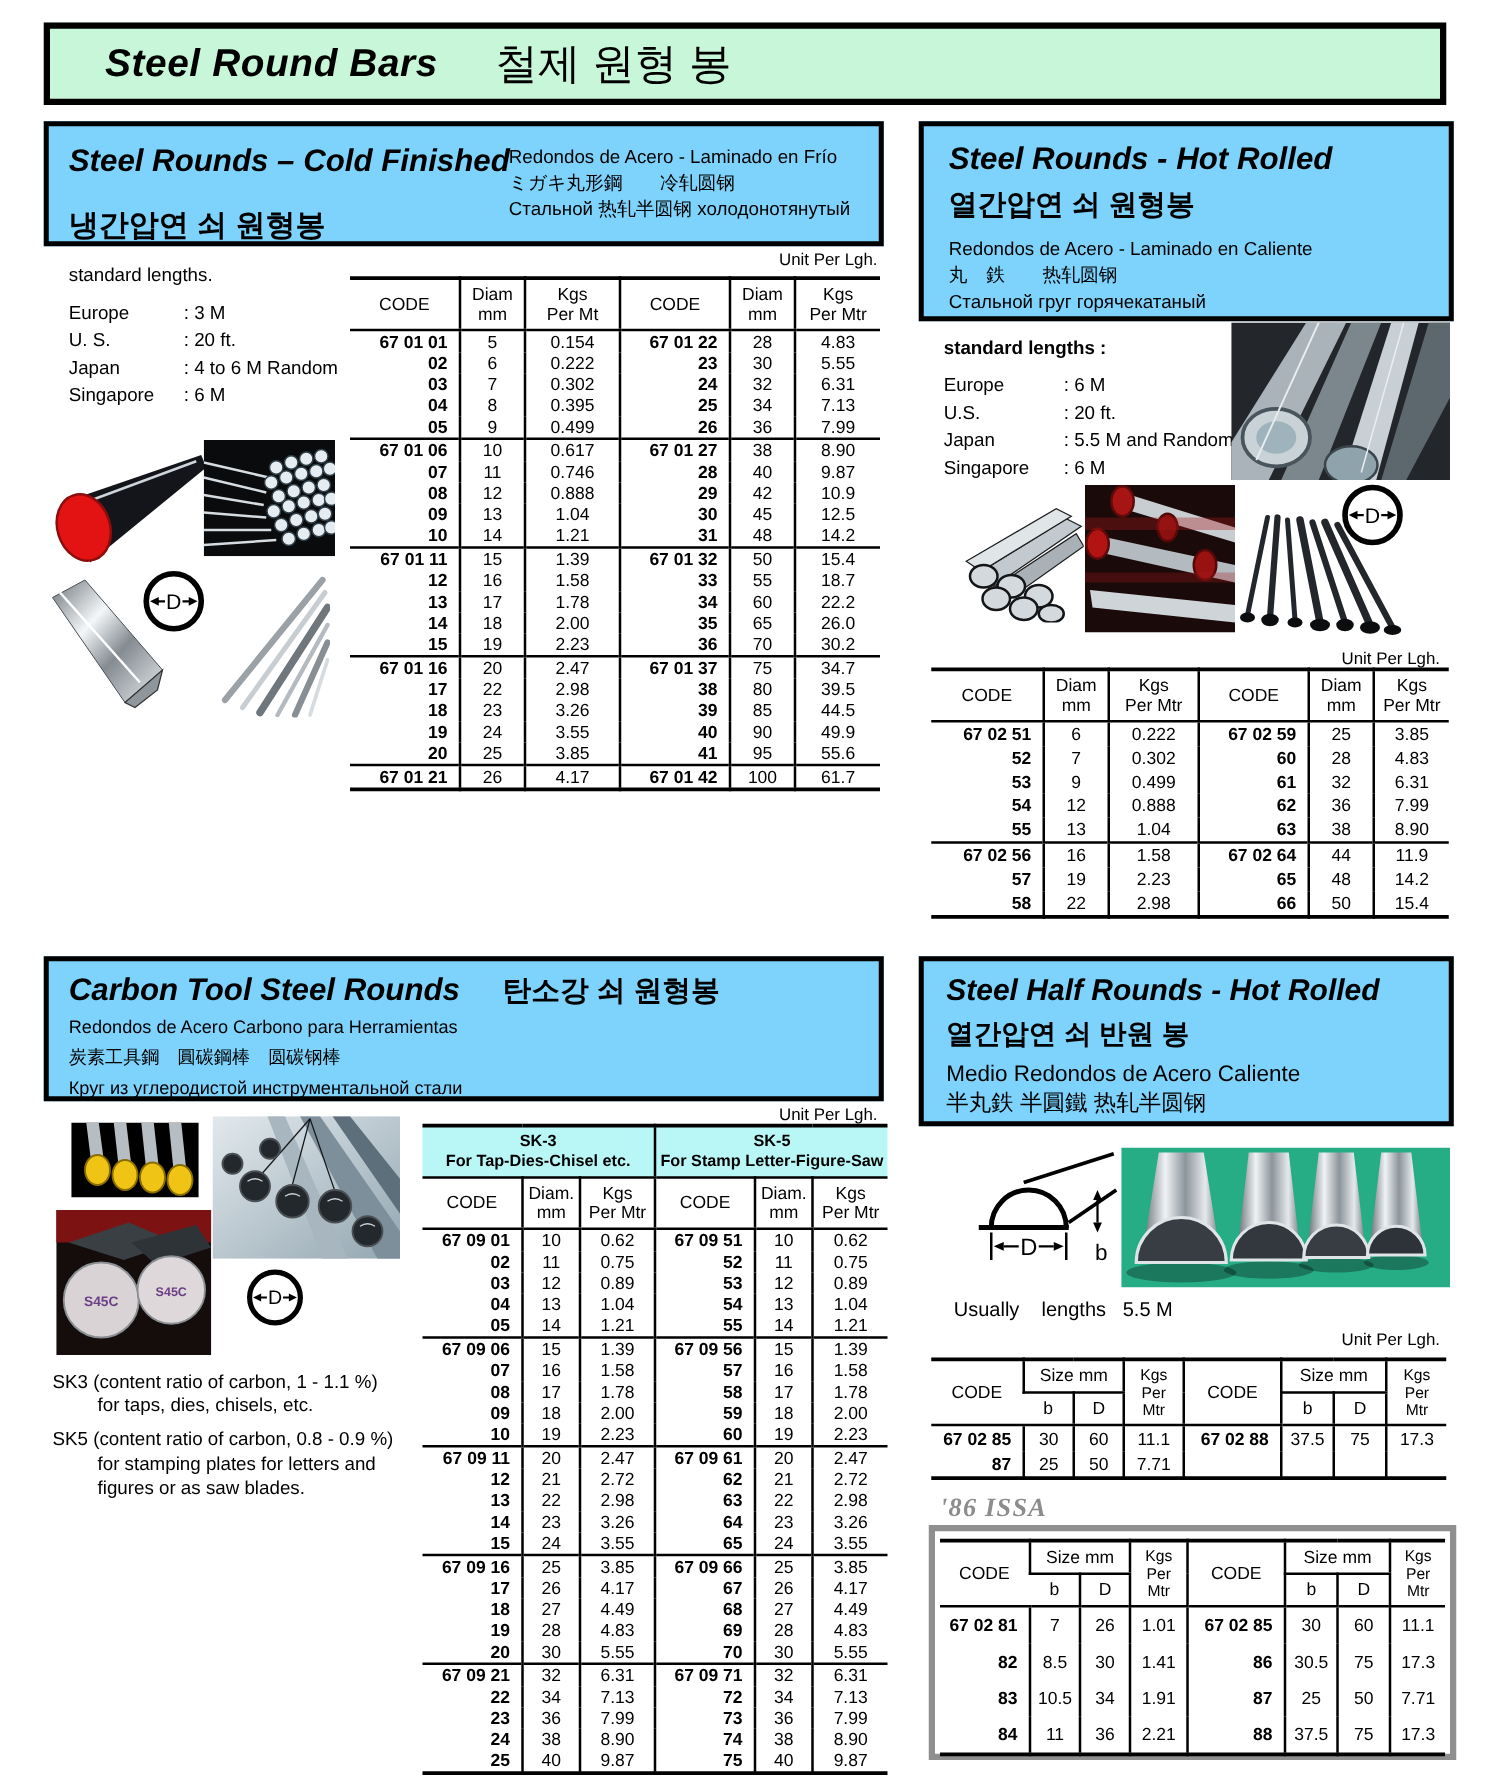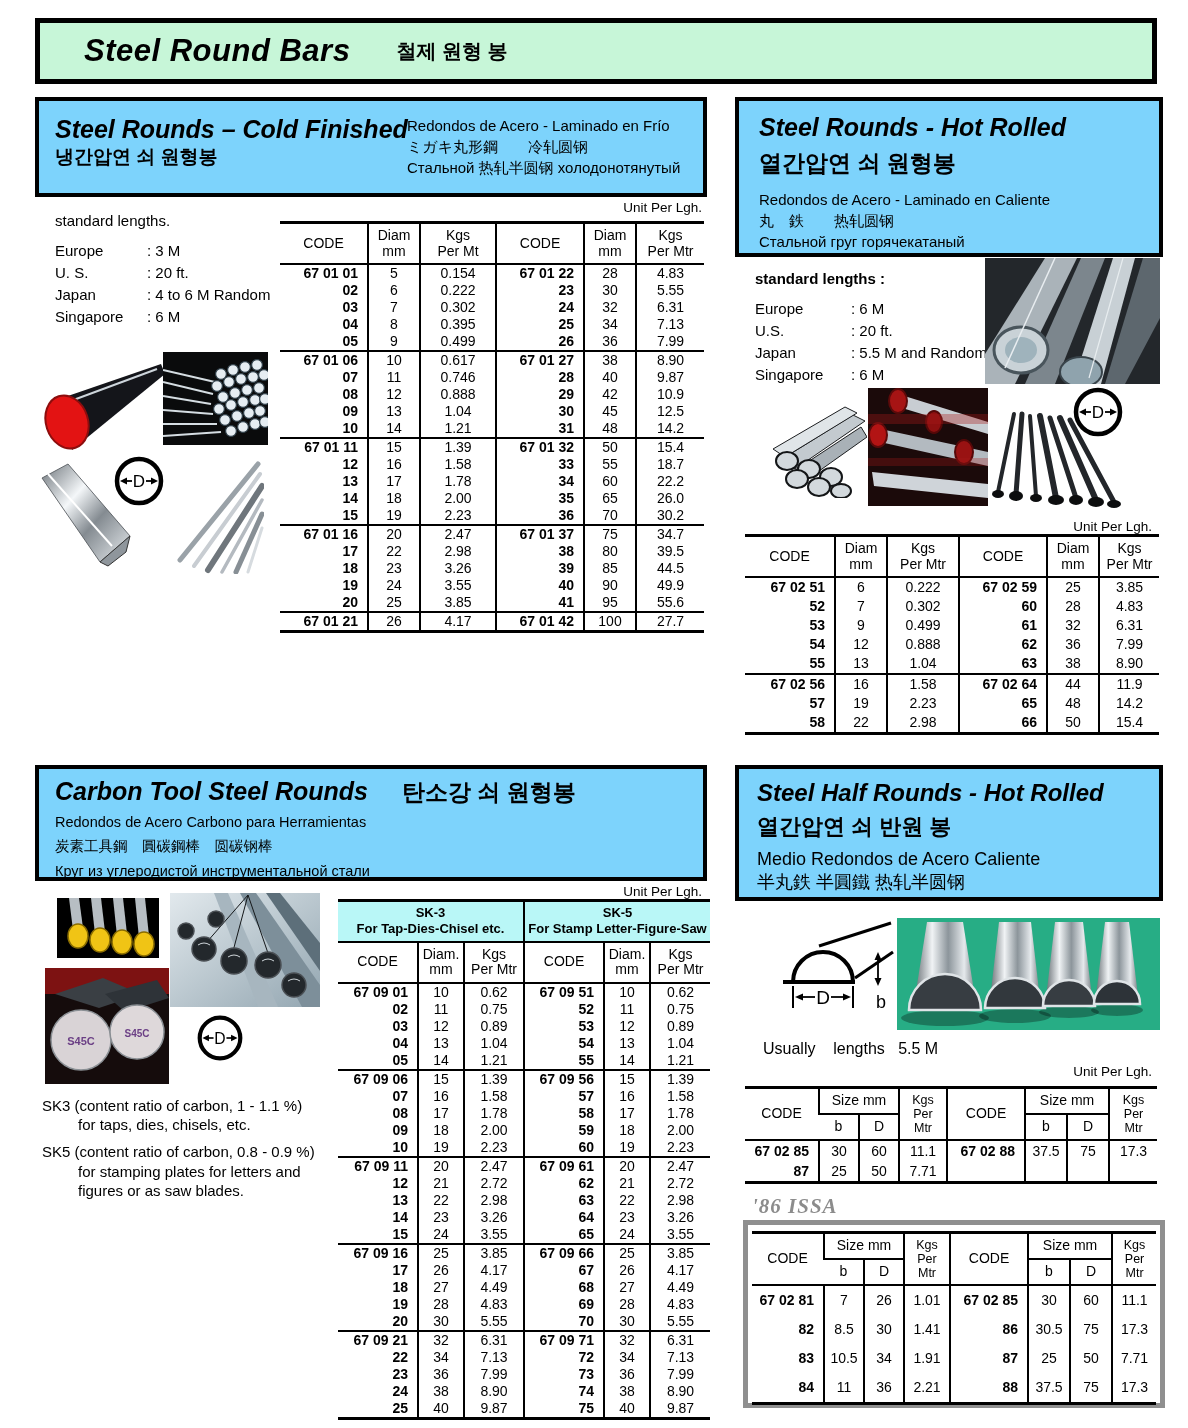--- a/index.html
+++ b/index.html
@@ -10,31 +10,31 @@
   }
   .abs { position:absolute; }
 
   
   .banner {
     left:35px; top:18px; width:1122px; height:66px;
     background:#c7f6d8; border:5px solid #000;
     display:flex; align-items:center; gap:46px; padding-left:44px;
   }
   .banner .t-en { font-size:31px; font-weight:bold; font-style:italic; letter-spacing:.5px; }
-  .banner .t-ko { font-size:20px; font-weight:bold; }
+  .banner .t-ko { font-size:34px; font-weight:normal; }
 
   
   .sec-box { background:#7dd3fc; border:4px solid #000; }
   .h-en { font-weight:bold; font-style:italic; }
   .h-ko { font-weight:bold; }
   .sub { line-height:1.4; }
 
   .cold-box { left:35px; top:97px; width:672px; height:100px; padding:14px 0 0 16px; }
   .cold-box .h-en { font-size:25px; }
-  .cold-box .h-ko { font-size:19px; margin-top:0; }
+  .cold-box .h-ko { font-size:24px; margin-top:20px; }
   .cold-box .box-right { position:absolute; left:368px; top:14px; font-size:15px; }
 
   .hot-box { left:735px; top:97px; width:428px; height:160px; padding:12px 0 0 20px; }
   .hot-box .h-en { font-size:25px; }
   .hot-box .h-ko { font-size:23px; margin-top:6px; }
   .hot-box .sub { margin-top:10px; font-size:15px; }
 
   .carbon-box { left:35px; top:765px; width:672px; height:116px; padding:8px 0 0 16px; }
   .carbon-box .trow { display:flex; align-items:baseline; gap:34px; }
   .carbon-box .h-en { font-size:25px; }
@@ -328,21 +328,21 @@
         <td class="code">41</td>
         <td class="num">95</td>
         <td class="num">55.6</td>
       </tr>
       <tr class="gsep">
         <td class="code">67 01 21</td>
         <td class="num">26</td>
         <td class="num">4.17</td>
         <td class="code">67 01 42</td>
         <td class="num">100</td>
-        <td class="num">27.7</td>
+        <td class="num">61.7</td>
       </tr>
     </tbody>
 </table>
 
 <div class="photo" style="left:40px; top:360px;">
   <svg width="128" height="96" viewBox="0 0 128 96">
     <polygon points="22,38 121,4 125,14 32,90" fill="#14151a"></polygon>
     <polyline points="28,42 117,9" stroke="#cdd5db" stroke-width="2" fill="none"></polyline>
     <ellipse cx="27" cy="62" rx="21" ry="27" transform="rotate(-18 27 62)" fill="#e31313" stroke="#8d0d0d" stroke-width="2"></ellipse>
   </svg>

